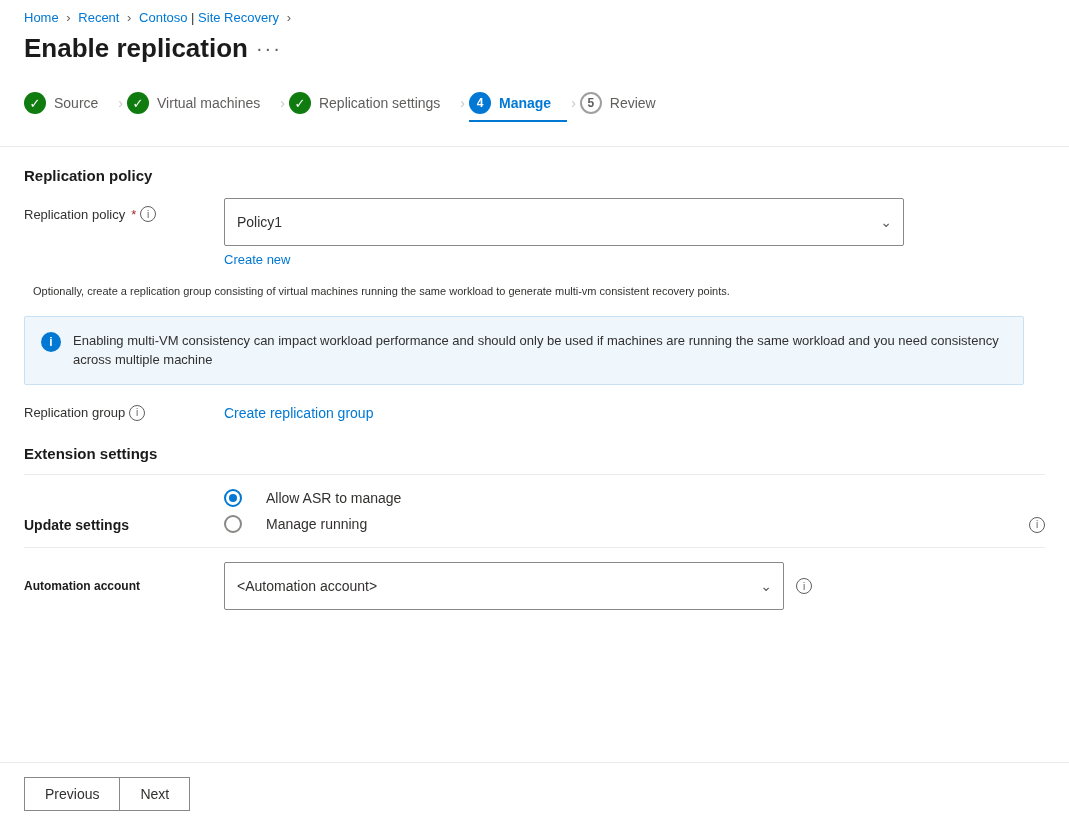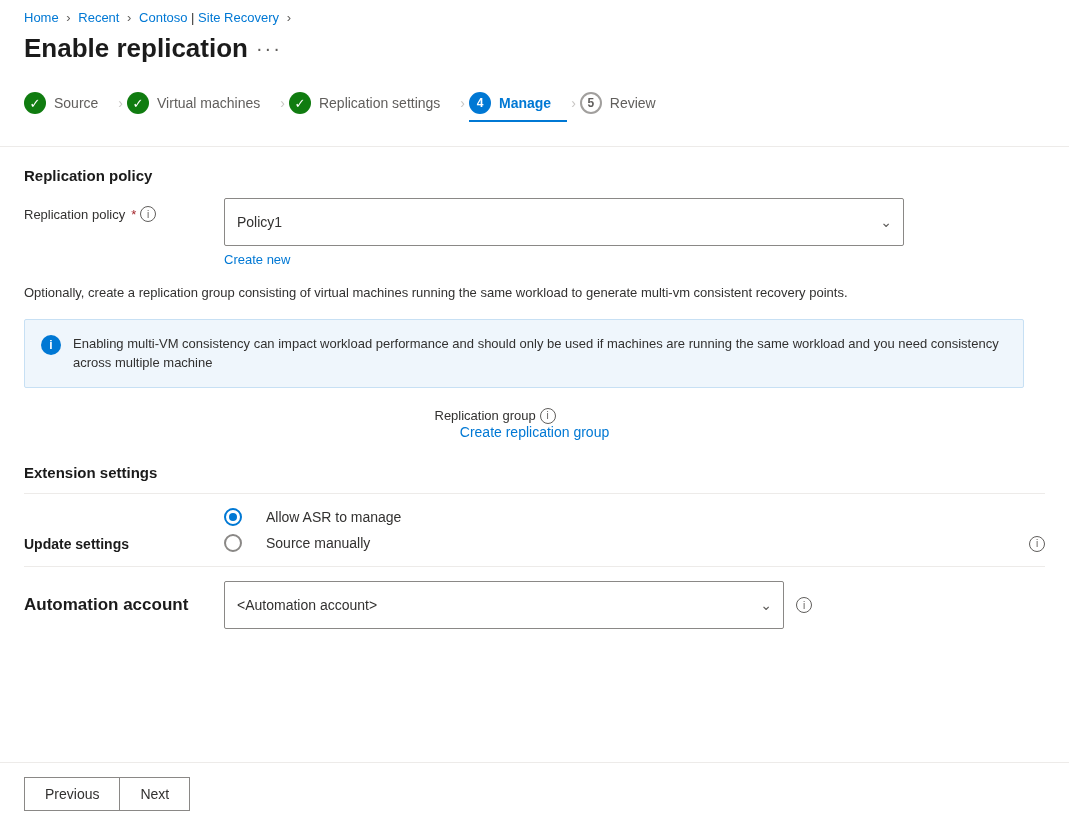--- a/index.html
+++ b/index.html
@@ -159,24 +159,24 @@
     }
     .create-new-link {
       color: #0078d4;
       font-size: 13px;
       text-decoration: none;
       display: inline-block;
       margin-top: 6px;
       cursor: pointer;
     }
     .description-text {
-      font-size: 13px;
+      font-size: 11px;
       color: #323130;
       line-height: 1.5;
-      margin: 16px 0;
+      margin: 16px 9px;
       max-width: 960px;
     }
     .info-banner {
       background: #eff6fc;
       border: 1px solid #c7e0f4;
       border-radius: 2px;
       padding: 14px 16px;
       display: flex;
       align-items: flex-start;
       gap: 12px;
@@ -199,21 +199,20 @@
     }
     .info-banner-text {
       font-size: 13px;
       color: #323130;
       line-height: 1.5;
     }
     .replication-group-row {
       display: flex;
       align-items: center;
       margin-bottom: 24px;
-      flex-direction: column;
     }
     .replication-group-row .form-label {
       padding-top: 0;
     }
     .create-link {
       color: #0078d4;
       font-size: 14px;
       text-decoration: none;
       cursor: pointer;
     }
@@ -276,21 +275,21 @@
     .automation-row {
       display: flex;
       align-items: center;
       border-top: 1px solid #edebe9;
       padding: 14px 0;
     }
     .automation-label {
       width: 200px;
       min-width: 200px;
       font-weight: 700;
-      font-size: 17px;
+      font-size: 12px;
       color: #1b1b1b;
     }
     .automation-control {
       flex: 1;
       max-width: 560px;
     }
     .footer {
       border-top: 1px solid #edebe9;
       padding: 14px 24px;
       display: flex;
@@ -408,21 +407,21 @@
 
     <div class="extension-row">
       <div class="extension-label">Update settings</div>
       <div class="extension-control">
         <label class="radio-option">
           <div class="radio-btn checked"></div>
           <span>Allow ASR to manage</span>
         </label>
         <label class="radio-option">
           <div class="radio-btn unchecked"></div>
-          <span>Source manually</span>
+          <span>Manage running</span>
         </label>
       </div>
       <div class="extension-row-right-icon">
         <span class="info-icon">i</span>
       </div>
     </div>
 
     <div class="automation-row">
       <div class="automation-label">Automation account</div>
       <div class="automation-control">

